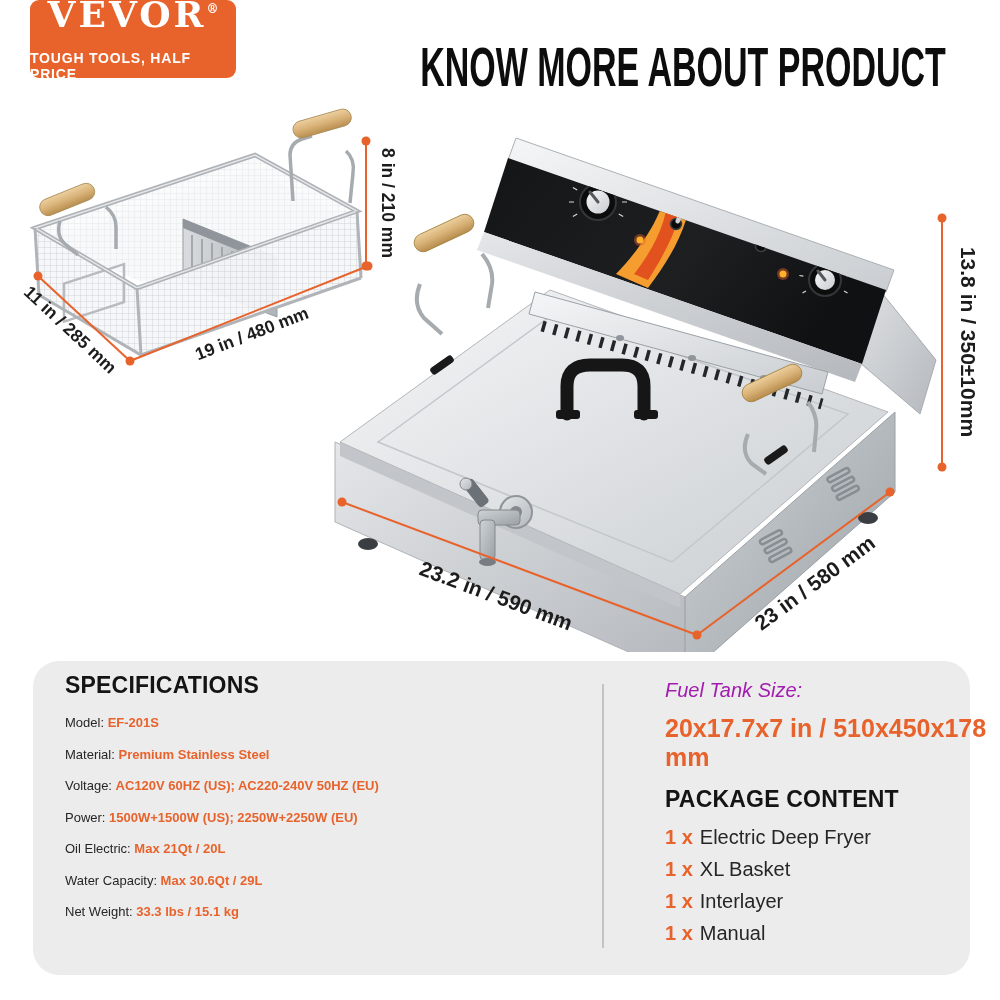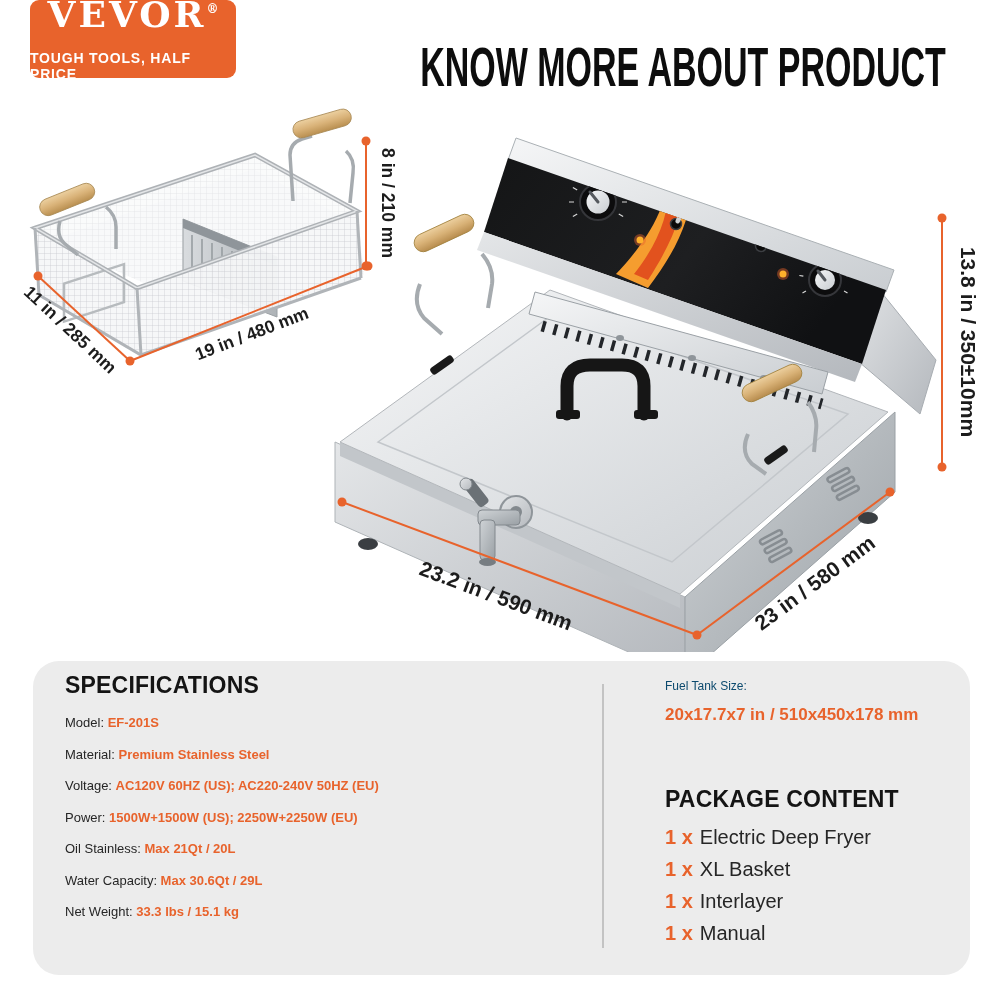--- a/index.html
+++ b/index.html
@@ -28,22 +28,22 @@
   .panel{left:33px;top:661px;width:937px;height:314px;background:#ECECEC;border-radius:26px;}
   .vdivider{left:602px;top:684px;width:2px;height:264px;background:#c3c3c3;}
 
   .specs{left:65px;top:672px;}
   .sec-heading{font-size:23px;font-weight:700;color:#141414;margin:0 0 14px 0;letter-spacing:0.2px;}
   .spec-row{font-size:13px;margin-bottom:11.5px;line-height:20px;}
   .spec-label{color:#262626;}
   .spec-value{color:#E8632C;font-weight:700;}
 
   .fuel{left:665px;top:679px;}
-  .fuel-label{font-size:12px;color:#0c4a6e;}
-  .fuel-value{font-size:17px;font-weight:700;color:#E8632C;margin-top:12px;}
+  .fuel-label{font-size:20px;color:#a21caf;font-style:italic;}
+  .fuel-value{font-size:25px;font-weight:700;color:#E8632C;margin-top:12px;}
 
   .package{left:665px;top:786px;}
   .pkg-row{font-size:20px;margin-bottom:12px;line-height:20px;color:#262626;}
   .pkg-qty{color:#E8632C;font-weight:700;margin-right:7px;}
 
   svg{display:block;}
 </style>
 </head>
 <body>
 
@@ -316,21 +316,21 @@
 
   <div class="abs panel"></div>
   <div class="abs vdivider"></div>
 
   <div class="abs specs">
     <div class="sec-heading">SPECIFICATIONS</div>
     <div class="spec-row"><span class="spec-label">Model: </span><span class="spec-value">EF-201S</span></div>
     <div class="spec-row"><span class="spec-label">Material: </span><span class="spec-value">Premium Stainless Steel</span></div>
     <div class="spec-row"><span class="spec-label">Voltage: </span><span class="spec-value">AC120V 60HZ (US); AC220-240V 50HZ (EU)</span></div>
     <div class="spec-row"><span class="spec-label">Power: </span><span class="spec-value">1500W+1500W (US); 2250W+2250W (EU)</span></div>
-    <div class="spec-row"><span class="spec-label">Oil Stainless: </span><span class="spec-value">Max 21Qt / 20L</span></div>
+    <div class="spec-row"><span class="spec-label">Oil Electric: </span><span class="spec-value">Max 21Qt / 20L</span></div>
     <div class="spec-row"><span class="spec-label">Water Capacity: </span><span class="spec-value">Max 30.6Qt / 29L</span></div>
     <div class="spec-row"><span class="spec-label">Net Weight: </span><span class="spec-value">33.3 lbs / 15.1 kg</span></div>
   </div>
 
   <div class="abs fuel">
     <div class="fuel-label">Fuel Tank Size:</div>
     <div class="fuel-value">20x17.7x7 in / 510x450x178 mm</div>
   </div>
 
   <div class="abs package">

